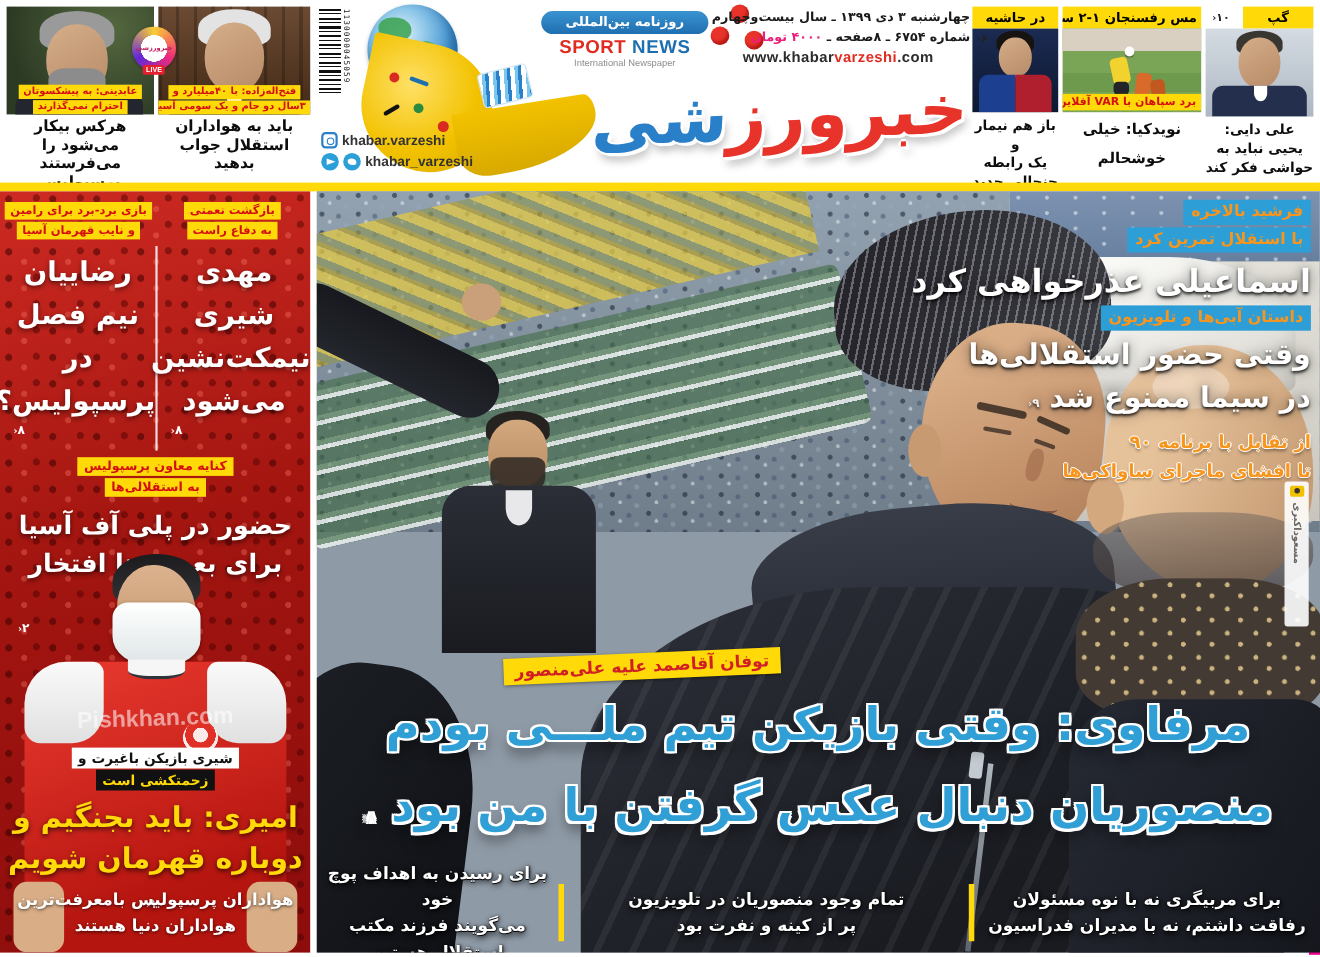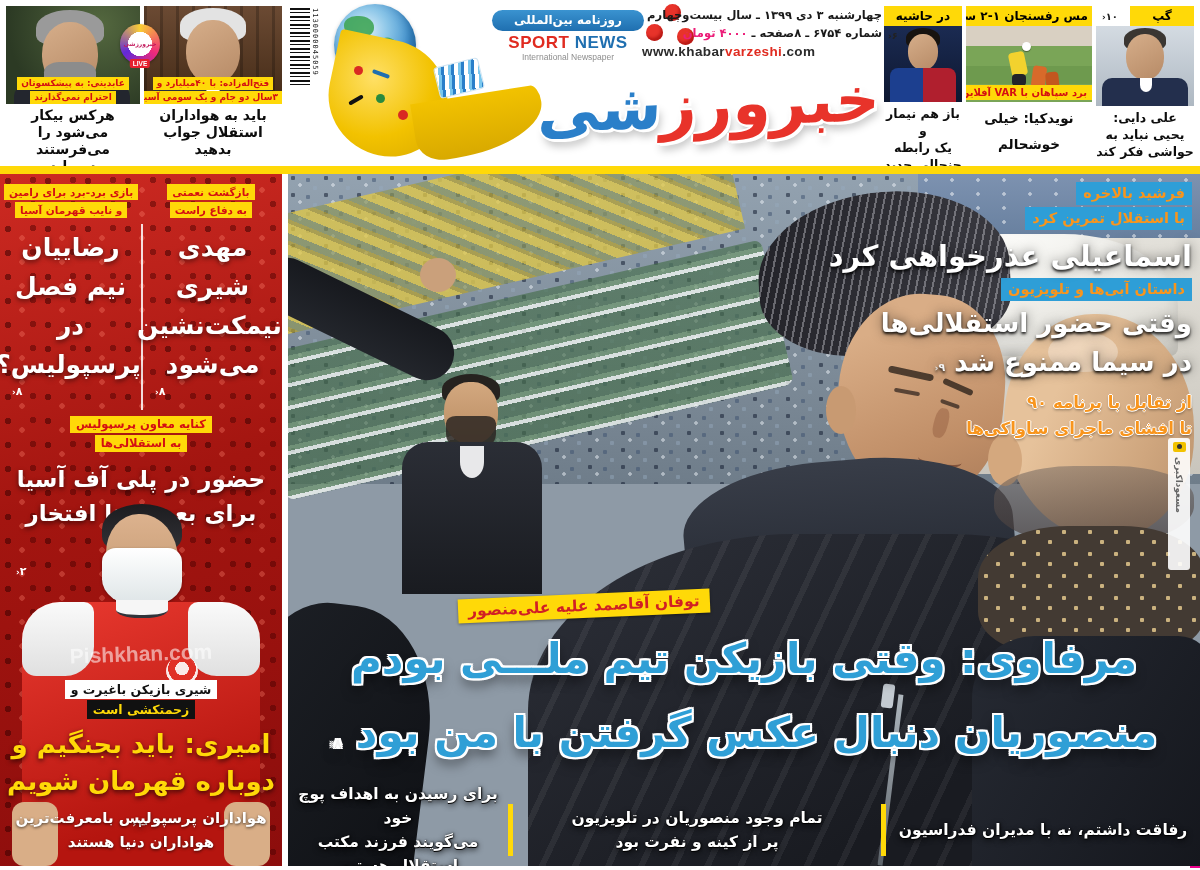--- a/index.html
+++ b/index.html
@@ -63,21 +63,21 @@
   .ig-icon::after{content:"";position:absolute;left:2.5px;top:2.5px;width:5px;height:5px;
     border:1.5px solid #2a7fc9;border-radius:50%}
   .tg-icon,.tw-icon{width:16px;height:16px;border-radius:50%;background:#2a9fd8;position:relative}
   .tg-icon::after{content:"";position:absolute;left:5px;top:5px;width:0;height:0;
     border-left:8px solid #fff;border-top:3px solid transparent;border-bottom:3px solid transparent}
   .tw-icon::after{content:"";position:absolute;left:4px;top:5px;width:8px;height:6px;background:#fff;
     border-radius:60% 80% 40% 80%}
   #dateblock{position:absolute;right:318px;top:6px;width:240px;text-align:right}
   .dl1,.dl2{font-size:11.5px;font-weight:bold;color:#1a1a1a;line-height:18px}
   .price{color:#ec1e79}
-  .dl3{direction:ltr;text-align:left;font-family:"Liberation Sans",sans-serif;font-size:13.5px;
+  .dl3{direction:ltr;text-align:center;font-family:"Liberation Sans",sans-serif;font-size:13.5px;
     font-weight:bold;color:#2b2b2b;letter-spacing:.4px;line-height:20px}
   .urlmid{color:#e02b20}
 
   
   .hbox{position:absolute;top:6px;height:158px;background:#fff}
   #hb1{left:6px;width:134px}
   #hb2{left:144px;width:138px}
   .photo{position:relative;width:100%;height:98px;overflow:hidden}
   .ptags{position:absolute;left:0;right:0;bottom:0;text-align:center;z-index:5}
   .chip{display:inline-block;background:#ffd908;color:#d40f12;font-weight:bold;padding:0 4px;white-space:nowrap}
@@ -319,20 +319,31 @@
     <div id="sportnews"><span class="sp">SPORT</span> <span class="nw">NEWS</span></div>
     <div id="intl">International Newspaper</div>
 
     <div id="dots">
         <i></i>
         <i></i>
         <i></i>
       </div>
     <div id="logotype"><span class="t-red">خبرورز</span><span class="t-blue">شی</span></div>
 
+    <div id="social">
+      <div class="srow">
+        <span class="ig-icon"></span>
+        <span>khabar.varzeshi</span>
+      </div>
+      <div class="srow">
+        <span class="tg-icon"></span>
+        <span class="tw-icon"></span>
+        <span>khabar_varzeshi</span>
+      </div>
+    </div>
   </div>
 
   <div id="dateblock">
     <div class="dl1">چهارشنبه ۳ دی ۱۳۹۹ ـ سال بیست‌وچهارم</div>
     <div class="dl2"><span>شماره ۶۷۵۴ ـ ۸صفحه ـ</span> <span class="price">۴۰۰۰ تومان</span></div>
     <div class="dl3"><span>www.khabar</span><span class="urlmid">varzeshi</span><span>.com</span></div>
   </div>
 
   <div class="hbox" id="hb1">
     <div class="photo" id="ph-abedini">
@@ -566,20 +577,21 @@
 
     <div class="kick">توفان آقاصمد علیه علی‌منصور</div>
 
     <div class="bigh">
       <div>مرفاوی: وقتی بازیکن تیم ملـــی بودم</div>
       <div><span>منصوریان دنبال عکس گرفتن با من بود</span> <span class="pgW"><span>۸</span><span class="pga">‹</span></span></div>
     </div>
 
     <div class="quotes">
       <div class="q q0">
+        <div>برای مربیگری نه با نوه مسئولان</div>
         <div>رفاقت داشتم، نه با مدیران فدراسیون</div>
       </div>
       <div class="qsep"></div>
       <div class="q q1">
         <div>تمام وجود منصوریان در تلویزیون</div>
         <div>پر از کینه و نفرت بود</div>
       </div>
       <div class="qsep"></div>
       <div class="q q2">
         <div>برای رسیدن به اهداف پوچ خود</div>

